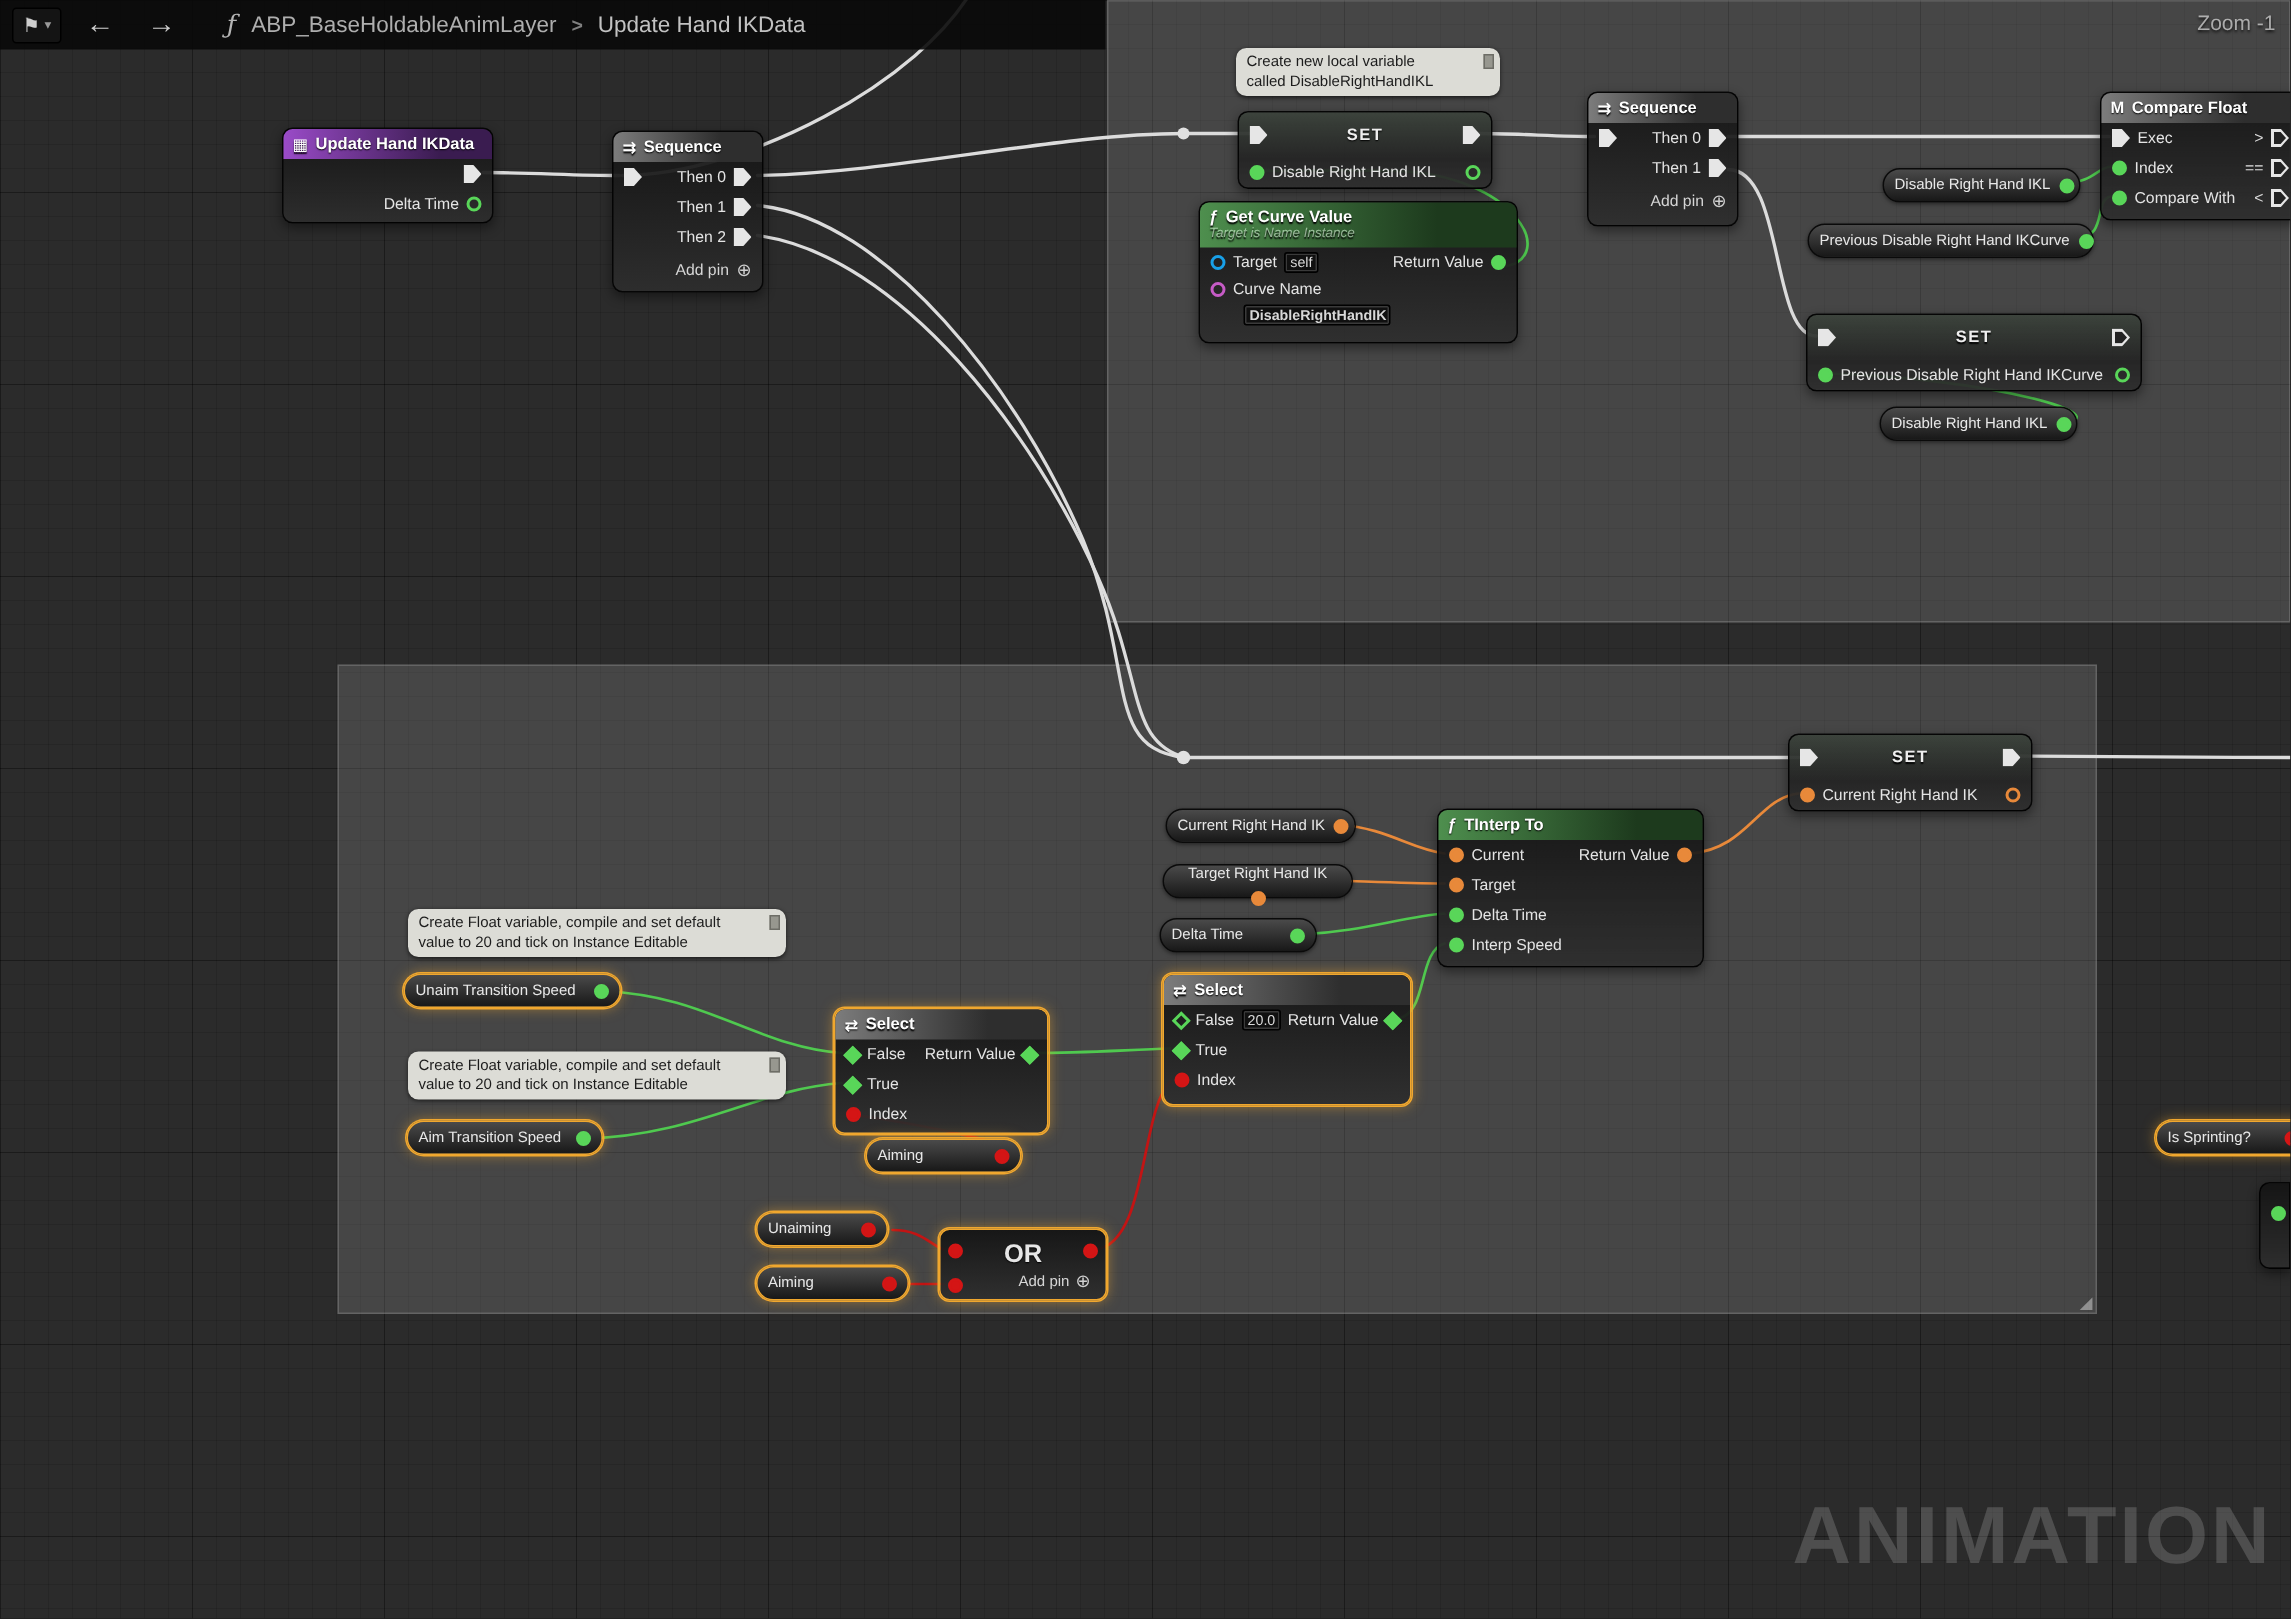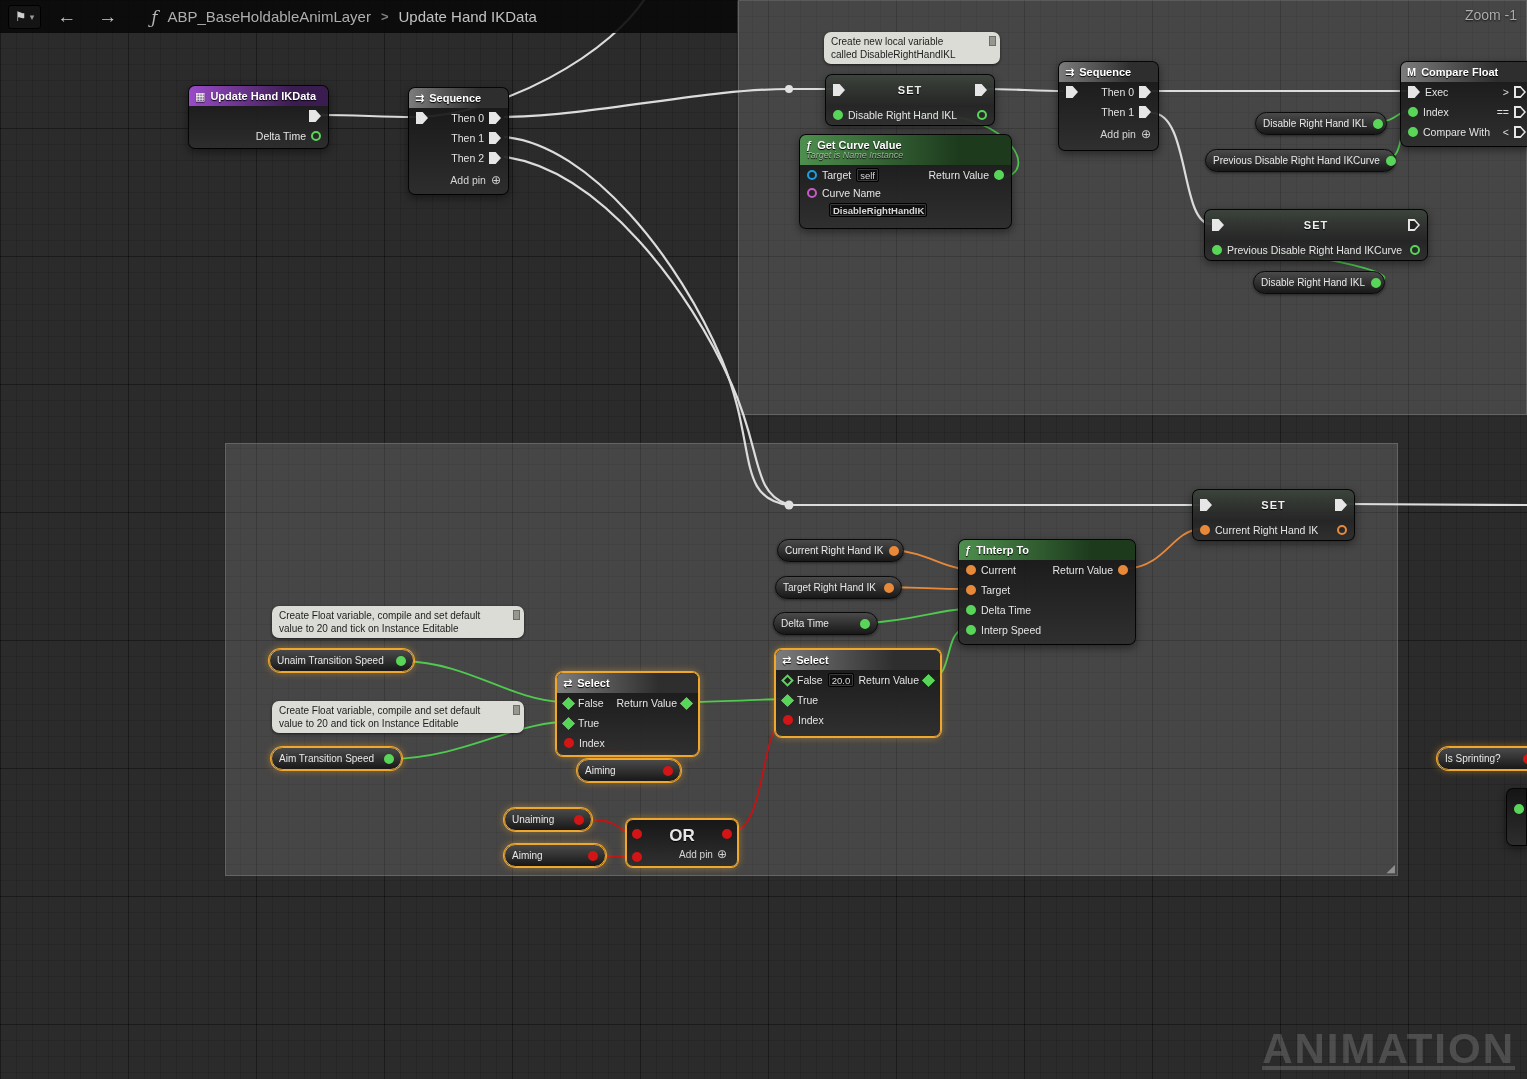--- a/index.html
+++ b/index.html
@@ -80,22 +80,22 @@
     height:24px;padding:0 6px;color:#cfcfcf;font-size:13px;}
   .tb-btn .caret{font-size:9px;color:#999;}
   .tb-arrow{font-size:19px;font-weight:bold;color:#cdcdcd;padding:0 6px;}
   .tb-f{font-family:"DejaVu Serif",serif;font-style:italic;font-size:17px;color:#b5b5b5;margin-left:18px;}
   .crumb{font-size:15px;color:#aeaeae;}
   .crumb.current{color:#c2c2c2;}
   .crumb-sep{font-size:13px;color:#808080;font-weight:bold;}
   #zoom{position:absolute;right:10px;top:7px;z-index:6;font-size:14px;color:rgba(214,214,214,0.75);
     text-shadow:0 1px 2px rgba(0,0,0,0.8);}
   
-  #watermark{position:absolute;right:12px;bottom:6px;z-index:1;font-size:42px;font-weight:bold;
-    letter-spacing:2px;color:rgba(255,255,255,0.17);text-decoration:underline;}
+  #watermark{position:absolute;right:12px;bottom:24px;z-index:1;font-size:54px;font-weight:bold;
+    letter-spacing:2px;color:rgba(255,255,255,0.17);}
   #wires{position:absolute;left:0;top:0;z-index:2;pointer-events:none;}
   .w-exec{stroke:var(--execc);stroke-width:2.2;}
   .w-float{stroke:#4fc94f;stroke-width:1.8;}
   .w-bool{stroke:#c21414;stroke-width:1.8;}
   .w-xform{stroke:#e8893a;stroke-width:1.8;}
 </style>
 </head>
 <body>
 
 <div id="canvas">
@@ -456,21 +456,21 @@
       <span class="pin-label">Index</span>
         </span>
         <span class="r"></span>
       </div>
   </div>
 
   <div class="pill" style="left:777px;top:539px;width:127px;">
     <span>Current Right Hand IK</span>
     <span class="pin-dot filled" style="--c:var(--xform)"></span>
   </div>
-  <div class="pill" style="left:775px;top:576px;width:127px;">
+  <div class="pill" style="left:775px;top:576px;width:127px;flex-direction:column;">
     <span>Target Right Hand IK</span>
     <span class="pin-dot filled" style="--c:var(--xform)"></span>
   </div>
   <div class="pill" style="left:773px;top:612px;width:105px;">
     <span>Delta Time</span>
     <span class="pin-dot filled" style="--c:var(--float)"></span>
   </div>
 
   <div class="node" style="left:958px;top:539px;width:178px;height:106px;">
     <div class="hdr hdr-green">

